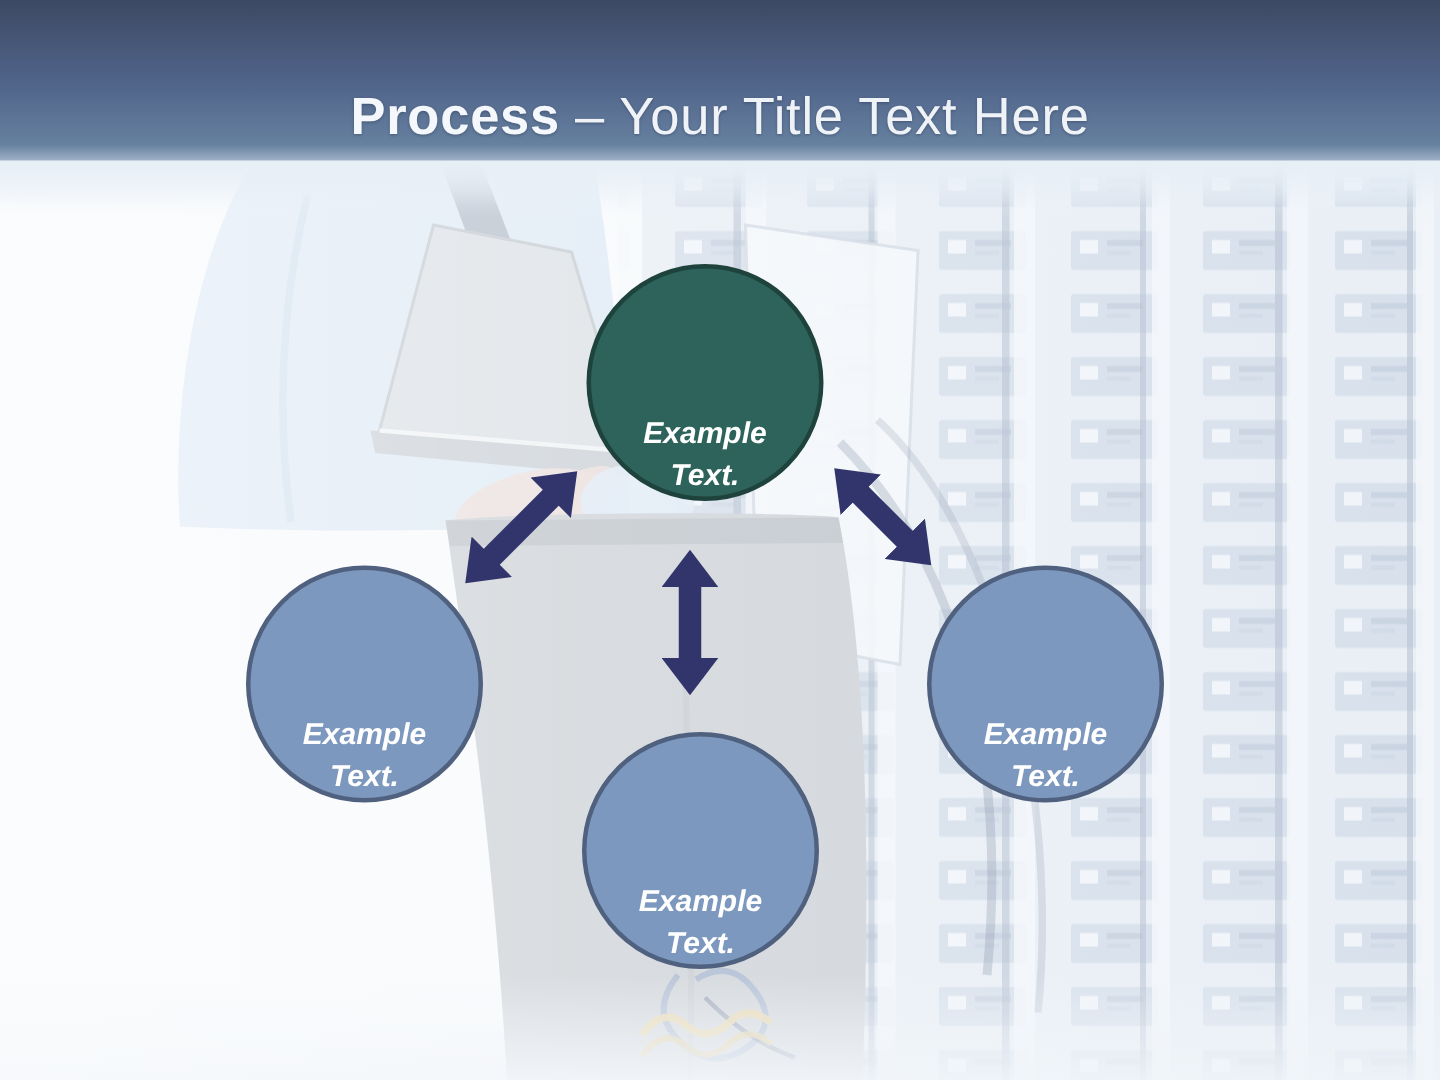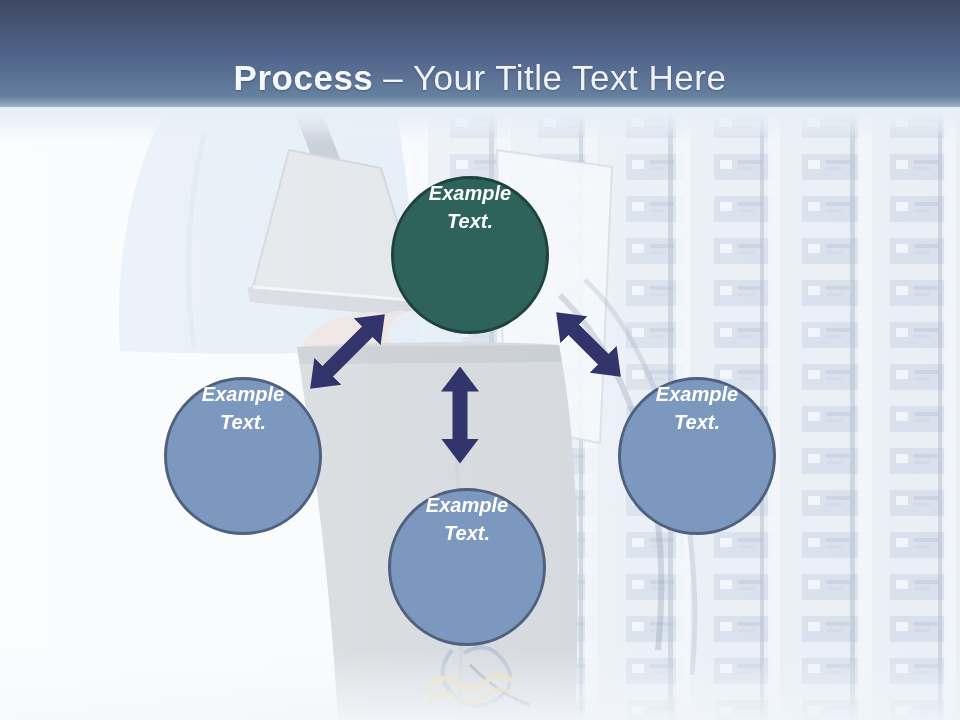--- a/index.html
+++ b/index.html
@@ -36,21 +36,21 @@
   .photo{position:absolute;left:0;top:105px;width:960px;height:615px;z-index:1;}
 
   
   .arrows{position:absolute;left:0;top:0;width:960px;height:720px;z-index:5;
           color:var(--arrow,#32356b);pointer-events:none;}
   .arrows line{stroke:currentColor;stroke-width:15;}
 
   
   .node{
     position:absolute;width:158px;height:158px;border-radius:50%;
-    box-sizing:border-box;display:flex;align-items:flex-start;justify-content:center;
+    box-sizing:border-box;display:flex;align-items:flex-end;justify-content:center;
     text-align:center;color:var(--label_text,#ffffff);
     font-weight:700;font-style:italic;font-size:20px;line-height:1.4;
     z-index:6;
   }
   .node span{display:inline-block;max-width:112px;}
   .node-teal{
     background:var(--node_teal,#2e635b);
     border:3px solid var(--node_teal_border,#1e423c);
   }
   .node-blue{

